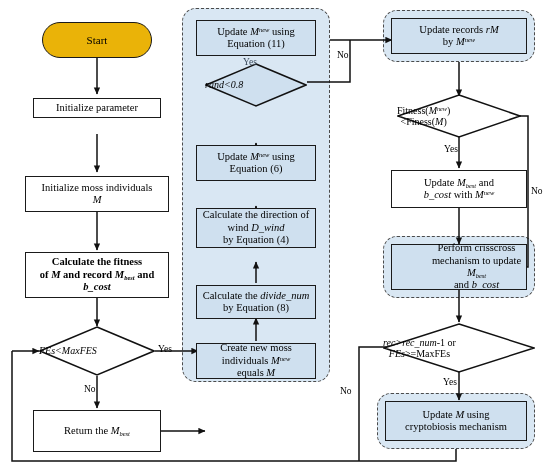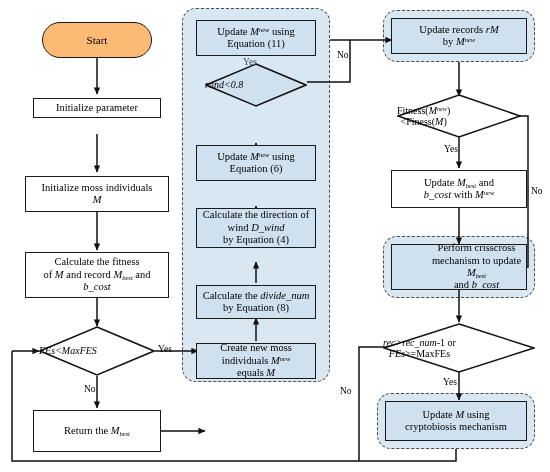--- a/index.html
+++ b/index.html
@@ -3,21 +3,21 @@
 <meta charset="utf-8">
 <style>
   html,body{margin:0;padding:0;background:#fff;}
   body{font-family:"Liberation Serif", serif;}
   #chart-root{position:relative;width:550px;height:472px;overflow:hidden;background:#ffffff;}
   svg#wires{position:absolute;left:0;top:0;width:550px;height:472px;pointer-events:none;}
 
   .node{position:absolute;box-sizing:border-box;display:flex;align-items:center;
         justify-content:center;text-align:center;color:#000;line-height:1.18;}
   .proc{border:1.4px solid #1a1a1a;background:#ffffff;font-size:10.5px;}
-  .term{border:1.4px solid #1a1a1a;background:#fdba74;border-radius:999px;font-size:11px;}
+  .term{border:1.4px solid #1a1a1a;background:#eab308;border-radius:999px;font-size:11px;}
   .bluebox{border:1.4px solid #1a1a1a;background:#cfe0ef;font-size:10.5px;}
 
   .dashwrap{position:absolute;box-sizing:border-box;border:1.6px dashed #4b4b4b;
             background:#d9e7f3;border-radius:14px;}
 
   .dec{position:absolute;display:flex;align-items:center;}
   .dec .dlabel{position:relative;z-index:3;font-size:10px;text-align:center;line-height:1.15;
                color:#000;white-space:nowrap;}
 
   .edgelabel{position:absolute;font-size:9.5px;color:#000;z-index:6;background:transparent;
@@ -94,21 +94,21 @@
 
   <div class="node proc" style="left:33px;top:98px;width:128px;height:20px;">
     <span>Initialize parameter</span>
   </div>
 
   <div class="node proc" style="left:25px;top:176px;width:144px;height:36px;flex-direction:column;">
     <span>Initialize moss individuals</span>
     <span class="mi">M</span>
   </div>
 
-  <div class="node proc" style="left:25px;top:252px;width:144px;height:46px;flex-direction:column;">
+  <div class="node proc" style="left:25px;top:252px;width:144px;height:46px;flex-direction:column;font-weight:bold;">
     <span>Calculate the fitness</span>
     <span>of <i class="v">M</i> and record <i class="v">M<sub>best</sub></i> and</span>
     <span><i class="v">b_cost</i></span>
   </div>
 
   <div class="dec" style="left:39px;top:326px;width:116px;height:50px;">
     <svg width="116" height="50" style="position:absolute;left:0;top:0;">
       <polygon points="58,1 115,25 58,49 1,25" fill="#fff" stroke="#111" stroke-width="1.5"></polygon>
     </svg>
     <span class="dlabel mi">FEs&lt;MaxFES</span>

